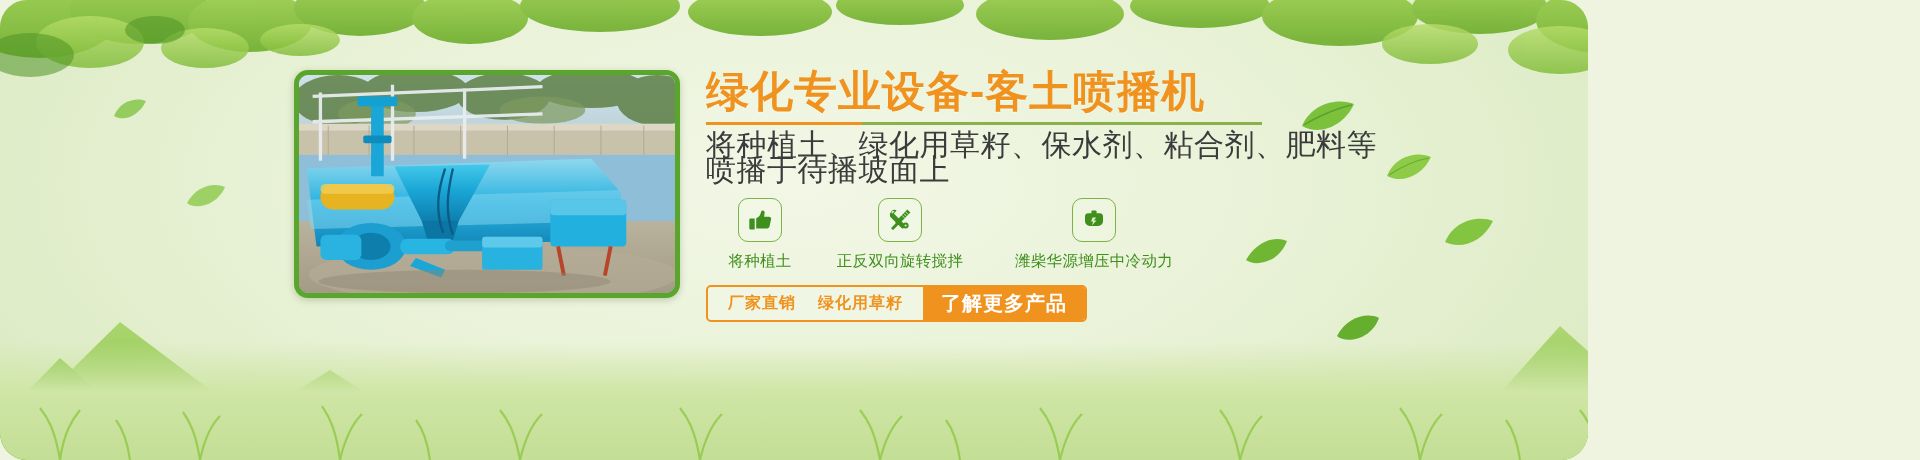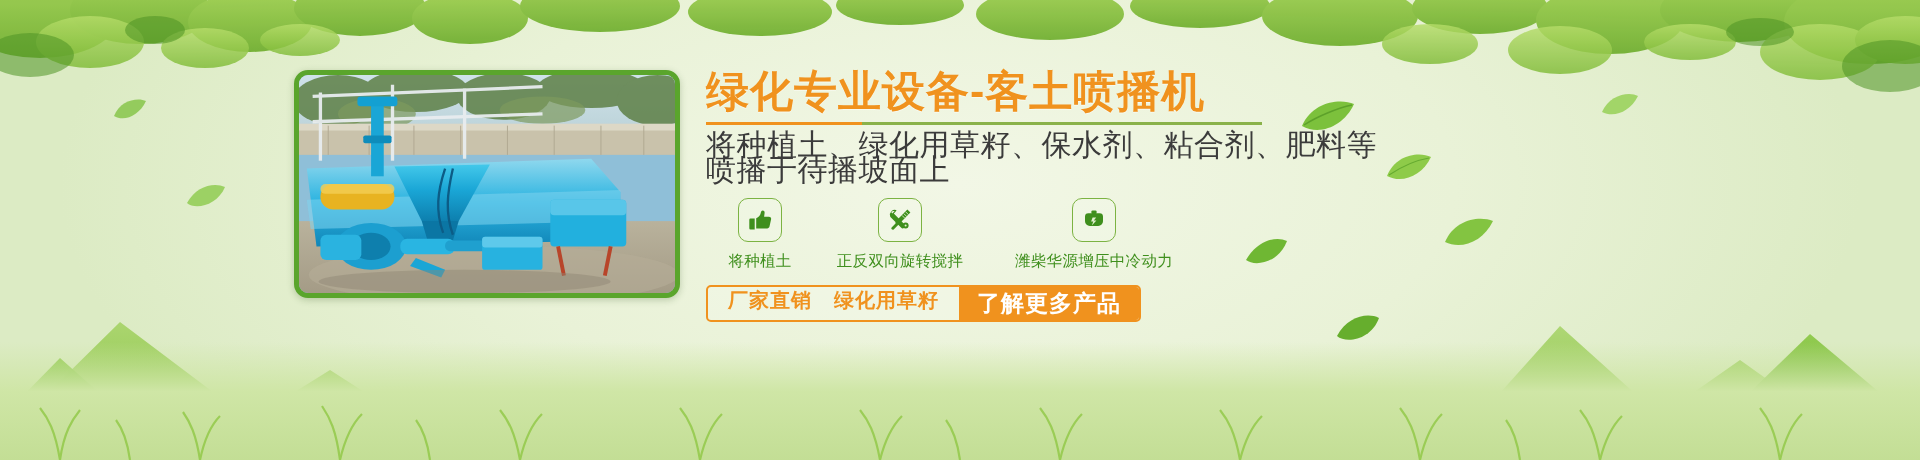--- a/index.html
+++ b/index.html
@@ -3,24 +3,25 @@
 <meta charset="utf-8">
 <style>
   * { margin:0; padding:0; box-sizing:border-box; }
   html,body { width:1920px; height:460px; overflow:hidden; }
   body {
     font-family:"Liberation Sans", sans-serif;
     background:#eef4e0;
     position:relative;
   }
   #banner {
-    position:absolute; left:0; top:0; width:1920px; height:460px;
+    position:absolute; left:0; top:0; width:1588px; height:460px;
     overflow:hidden;
     background:
       radial-gradient(ellipse 900px 420px at 50% 40%, #f2f7e6 0%, #e9f2d7 55%, #dcebc4 100%);
+    border-radius: 27px;
   }
 
   
   .canopy {
     position:absolute; left:0; top:0; width:1920px; height:130px;
     pointer-events:none;
   }
 
   
   .mountains { position:absolute; left:0; bottom:0; width:1920px; height:230px; }
@@ -75,27 +76,27 @@
     letter-spacing:.3px;
   }
 
   
   #cta {
     margin-top:13px; display:inline-flex; align-items:stretch;
     border:2px solid #f0921e; border-radius:5px; overflow:hidden;
     height:37px; background:rgba(255,255,255,.18);
   }
   #cta-text {
-    display:flex; gap:22px;
-    padding:0 20px; font-size:20px; color:#f0921e; font-weight:bold;
+    display:flex; align-items:center; gap:22px;
+    padding:0 20px; font-size:16px; color:#f0921e; font-weight:bold;
     white-space:nowrap; letter-spacing:1px;
   }
   #cta-button {
     display:flex; align-items:center; padding:0 18px;
-    background:#f0921e; color:#ffffff; font-size:23px; font-weight:bold;
+    background:#f0921e; color:#ffffff; font-size:20px; font-weight:bold;
     white-space:nowrap; letter-spacing:1px; cursor:pointer;
   }
 </style>
 </head>
 <body>
 
 <div id="banner">
 
   <svg class="canopy" viewBox="0 0 1920 130" preserveAspectRatio="none">
     <defs>

